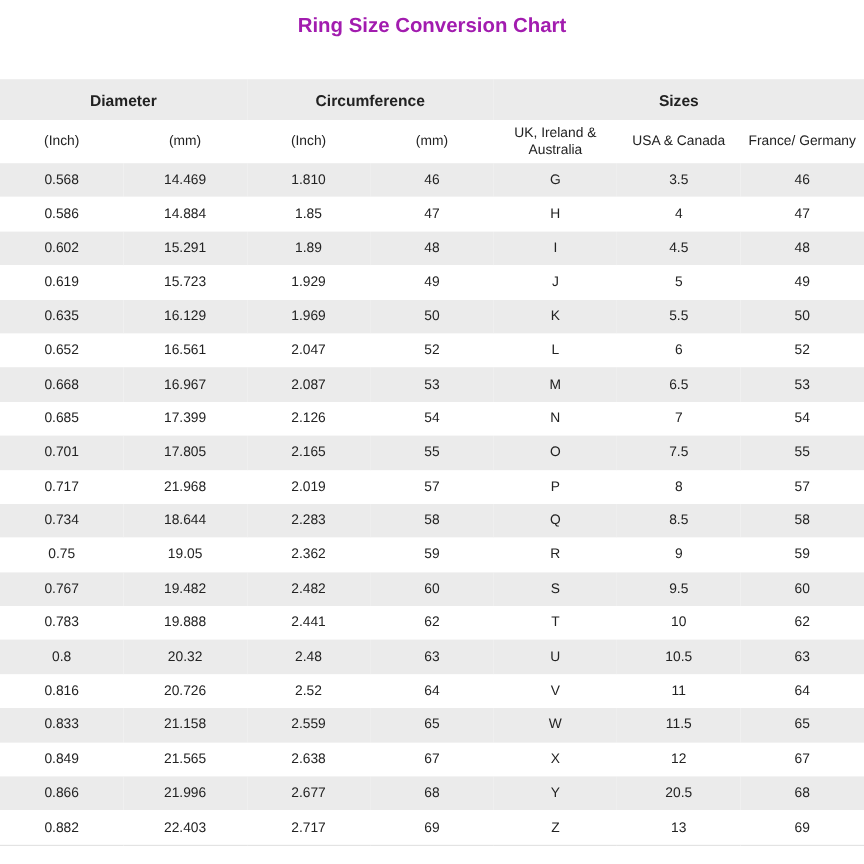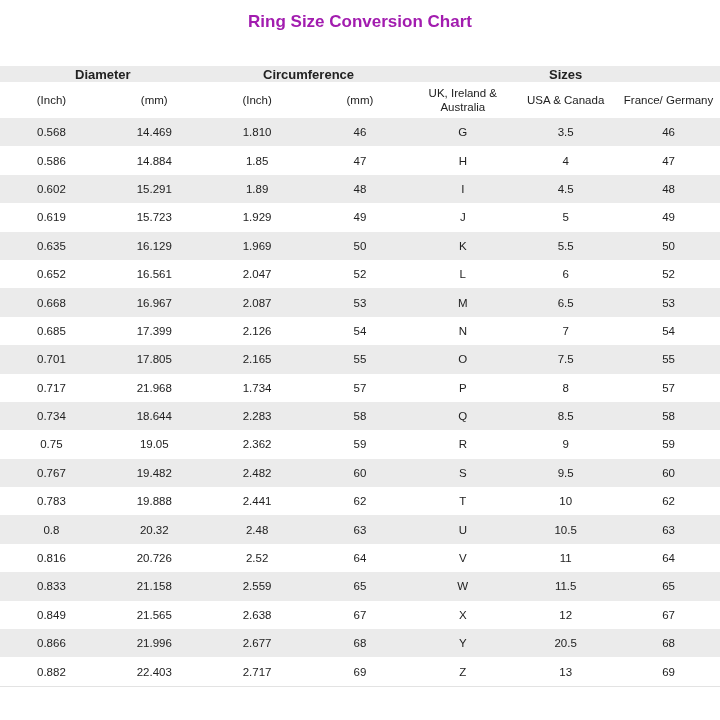--- a/index.html
+++ b/index.html
@@ -24,21 +24,21 @@
   table{
     width:720px;margin-top:34px;
     border-collapse:collapse;table-layout:fixed;
   }
   col{width:14.2857%;}
   th,td{
     text-align:center;vertical-align:middle;
     padding:0 6px;font-size:11.5px;font-weight:normal;
   }
   tr.group-row th{
-    height:16px;font-size:13px;font-weight:bold;
+    height:34px;font-size:13px;font-weight:bold;
     background:var(--band-bg);
   }
   tr.subheader-row th{
     height:36px;line-height:1.25;background:var(--row-bg);
   }
   tbody td{height:28.4px;}
   tbody tr:nth-child(odd){background:var(--stripe-bg);}
   tbody tr:nth-child(even){background:var(--row-bg);}
   tbody tr:last-child{border-bottom:1px solid var(--line);}
 </style>
@@ -151,21 +151,21 @@
         <td>17.805</td>
         <td>2.165</td>
         <td>55</td>
         <td>O</td>
         <td>7.5</td>
         <td>55</td>
       </tr>
       <tr>
         <td>0.717</td>
         <td>21.968</td>
-        <td>1.734</td>
+        <td>2.019</td>
         <td>57</td>
         <td>P</td>
         <td>8</td>
         <td>57</td>
       </tr>
       <tr>
         <td>0.734</td>
         <td>18.644</td>
         <td>2.283</td>
         <td>58</td>

